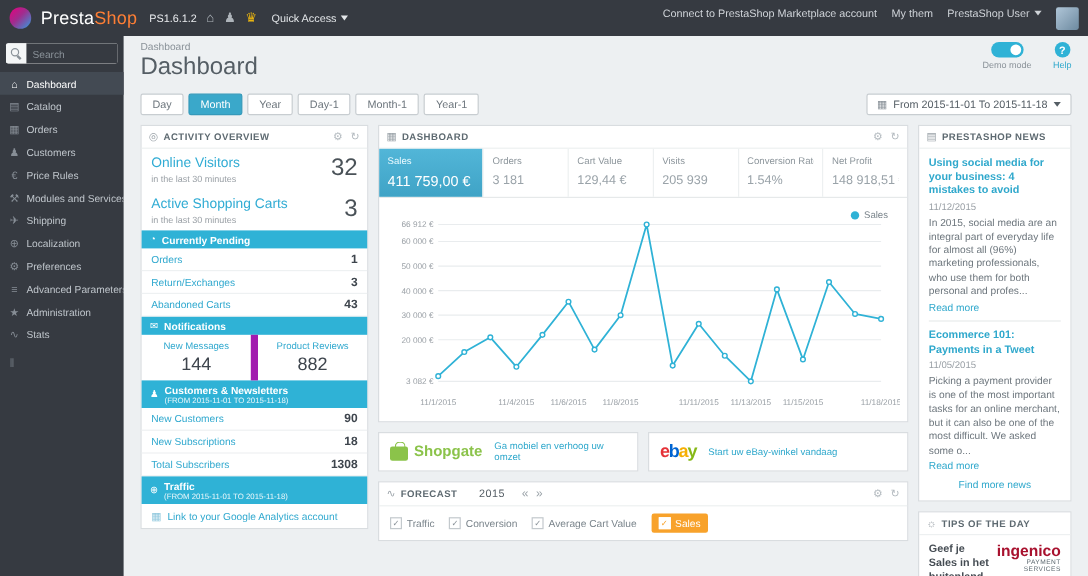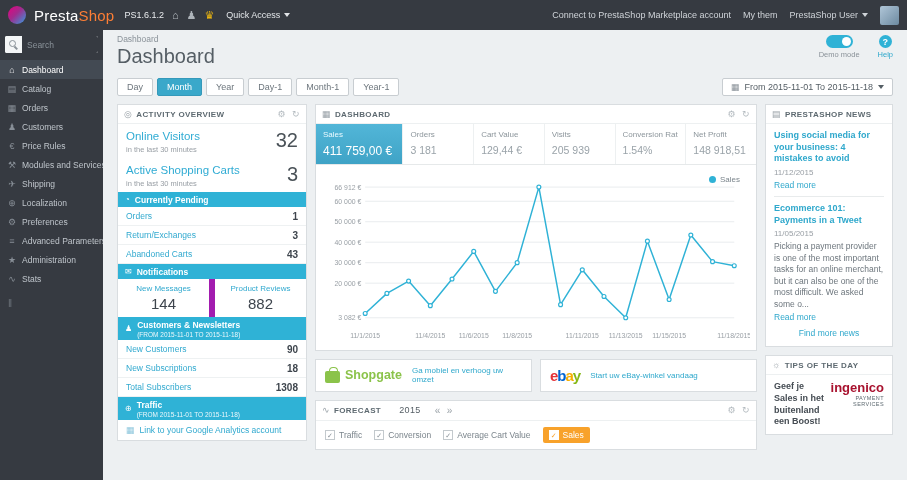--- a/index.html
+++ b/index.html
@@ -11,21 +11,21 @@
   .topbar{height:30px;background:#363a41;display:flex;align-items:center;font-size:9px;color:#cfd3d8;padding:0 8px;gap:8px}
   .logo{width:18px;height:18px;border-radius:50%;background:linear-gradient(135deg,#e6007e 0%,#a12c8e 45%,#2f9fe0 100%);flex-shrink:0}
   .brand{font-size:15px;font-weight:normal;letter-spacing:.2px;white-space:nowrap}
   .brand .b1{color:#fff}
   .brand .b2{color:#fd7e35}
   .version{color:#e9ebee;font-size:9px;margin-left:2px;white-space:nowrap}
   .tb-icon{color:#aeb4ba;font-size:11px;line-height:1;cursor:pointer}
   .tb-icon.gold{color:#e9b411}
   .qa{display:flex;align-items:center;gap:4px;cursor:pointer;color:#e3e6e9;margin-left:4px}
   .caret{width:0;height:0;border-left:3px solid transparent;border-right:3px solid transparent;border-top:4px solid currentColor;display:inline-block}
-  .tb-right{margin-left:auto;display:flex;align-items:center;gap:12px}
+  .tb-right{margin-left:auto;display:flex;align-items:flex-start;gap:12px}
   .tb-link{cursor:pointer;white-space:nowrap}
   .user{display:flex;align-items:center;gap:4px;cursor:pointer}
   .avatar{width:19px;height:19px;border-radius:2px;background:linear-gradient(135deg,#b0c6d8,#6d8aa0);flex-shrink:0}
 
   
   .app{display:flex;height:450px}
   .sidebar{width:103px;background:#363a41;flex-shrink:0;display:flex;flex-direction:column}
   .search-row{margin:6px 5px 4px;display:flex;align-items:center;background:#fff;border-radius:2px;padding:0;height:17px;overflow:hidden}
   .mag-box{width:17px;height:17px;background:#f4f6f7;display:flex;align-items:center;justify-content:center;flex-shrink:0}
   .mag{position:relative;width:9px;height:9px;display:inline-block}
@@ -480,20 +480,21 @@
       <section class="col-right">
         <div class="panel">
           <div class="panel-h">
             <span class="ph-icon">▤</span>
             <span>PRESTASHOP NEWS</span>
           </div>
           <div class="news-body">
             <div class="article">
               <div class="headline">Using social media for your business: 4 mistakes to avoid</div>
               <div class="nd">11/12/2015</div>
+              <div class="nb">In 2015, social media are an integral part of everyday life for almost all (96%) marketing professionals, who use them for both personal and profes...</div>
               <div class="read-more">Read more</div>
             </div>
             <div class="article">
               <div class="headline">Ecommerce 101: Payments in a Tweet</div>
               <div class="nd">11/05/2015</div>
               <div class="nb">Picking a payment provider is one of the most important tasks for an online merchant, but it can also be one of the most difficult. We asked some o...</div>
               <div class="read-more">Read more</div>
             </div>
             <div class="more-news">Find more news</div>
           </div>

